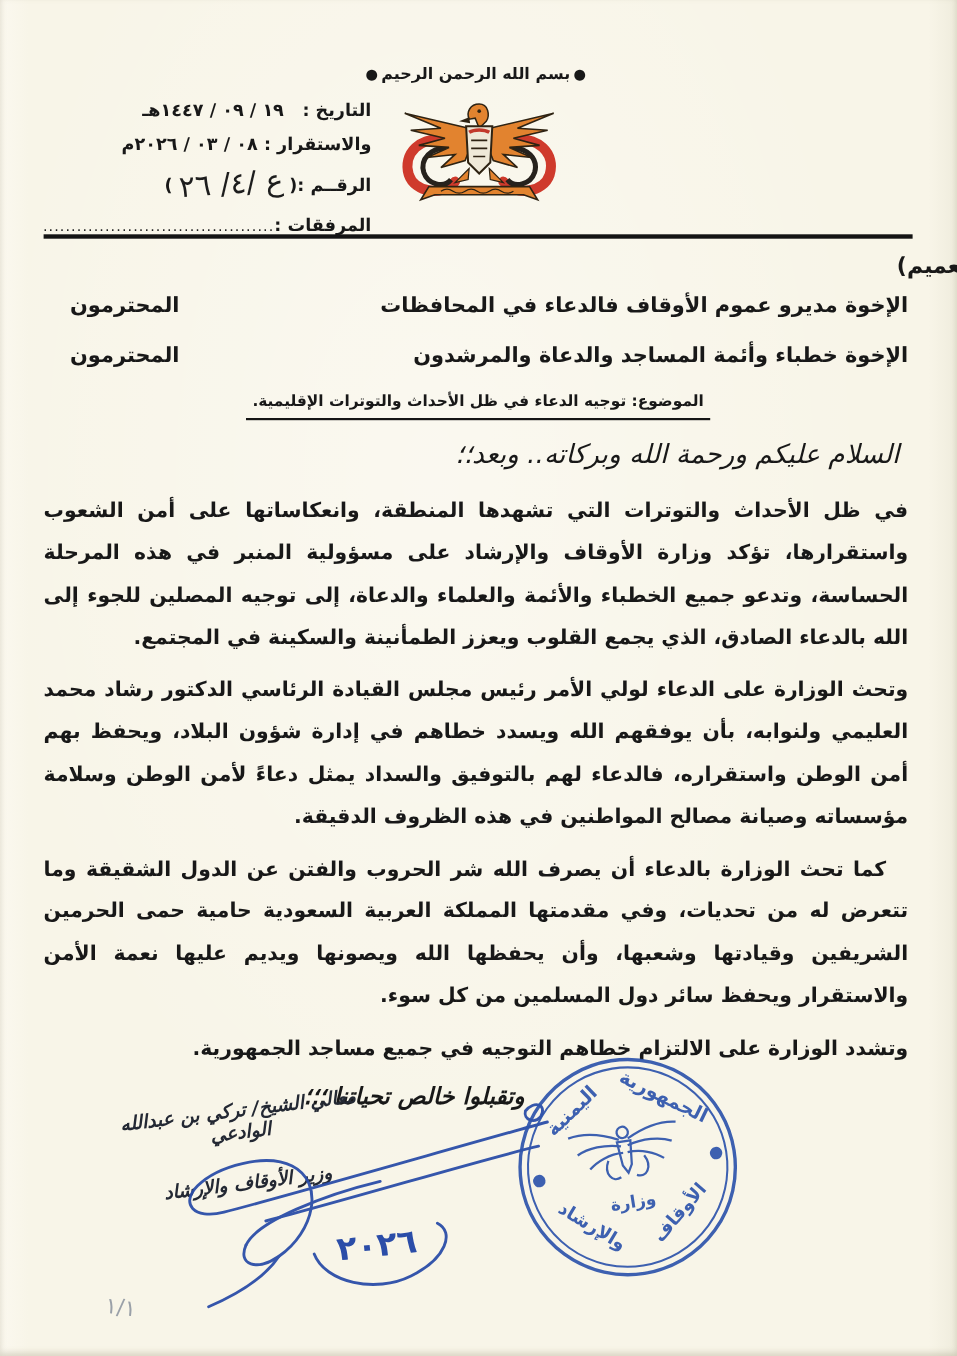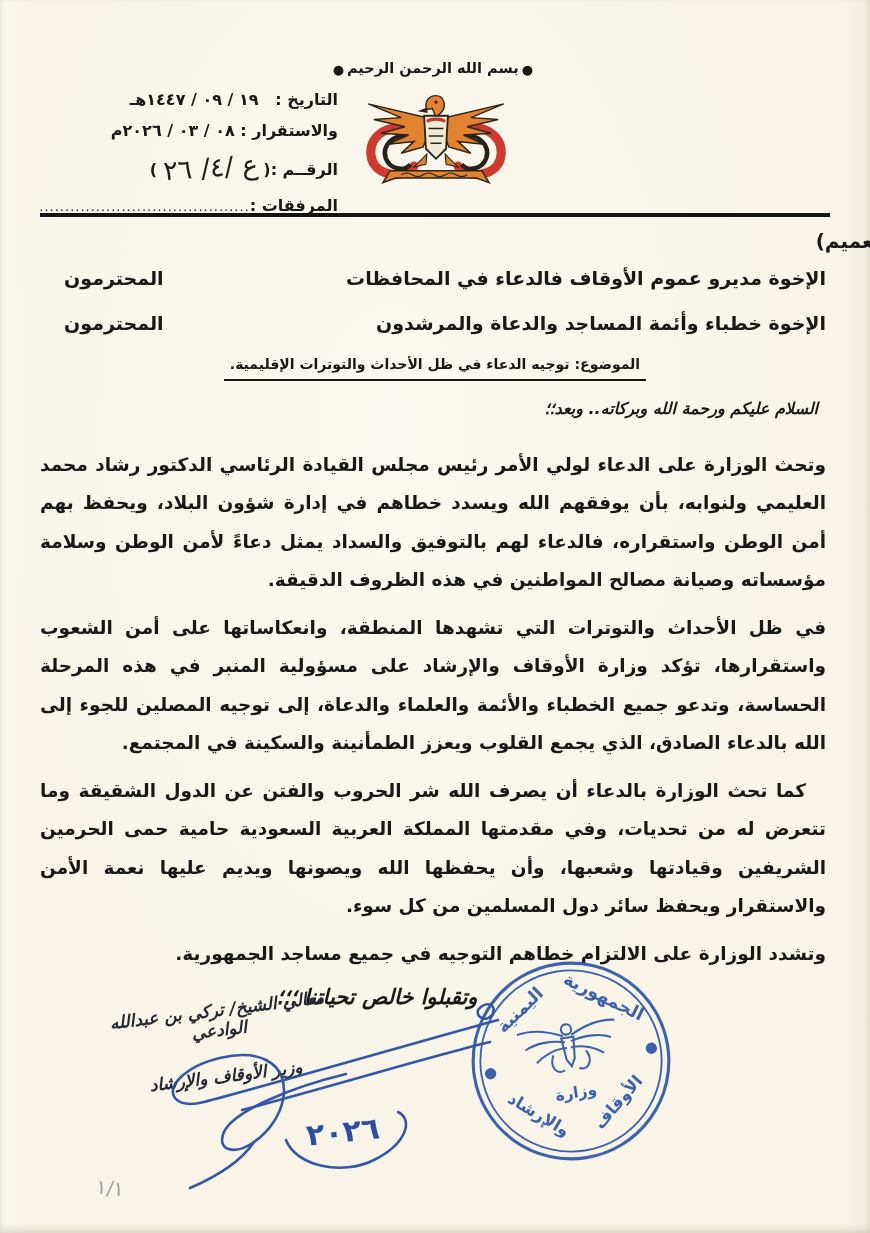--- a/index.html
+++ b/index.html
@@ -37,21 +37,21 @@
   .divider { position:absolute; top:213px; left:40px; width:790px; height:4px; background:#141414; }
 
   
   .circ-title { position:absolute; top:229px; left:0; width:100%; text-align:right; font-size:20px; font-weight:700;padding-left:20px; }
   .addr-row { position:absolute; left:40px; right:44px; display:flex; justify-content:space-between; font-size:19px; font-weight:700; }
   .addr-1 { top:267px; }
   .addr-2 { top:312px; }
   .addr-row .honorific { padding-left:24px; }
   .subject-wrap { position:absolute; top:354px; left:0; width:100%; text-align:center; }
   .subject { display:inline-block; font-size:14px; font-weight:700; border-bottom:2.5px solid #151515; padding:0 6px 7px; }
-  .greeting { position:absolute; top:399px; right:52px; font-size:16px; font-weight:700; font-style:italic; }
+  .greeting { position:absolute; top:399px; right:52px; font-size:24px; font-weight:400; font-style:italic; }
 
   .paras { position:absolute; top:446px; left:40px; right:44px; }
   .paras p { margin:0 0 9px; font-size:18.5px; font-weight:700; line-height:2.08; text-align:justify; }
   .paras p.indent { text-indent:20px; }
   .closing { margin-top:12px; text-align:center; font-size:21px; font-weight:700; font-style:italic; transform:translateX(-56px); }
   
 
   
   .sig-name  { position:absolute; top:1000px; left:84px; width:268px; font-size:17px; font-weight:700; font-style:italic; color:#232833; transform:rotate(-7deg); text-align:center; }
   .sig-title { position:absolute; top:1066px; left:126px; width:200px; font-size:17px; font-weight:700; font-style:italic; color:#232833; transform:rotate(-7deg); text-align:center; }
@@ -127,22 +127,22 @@
     <span class="honorific">المحترمون</span>
   </div>
 
   <div class="subject-wrap">
     <span class="subject">الموضوع: توجيه الدعاء في ظل الأحداث والتوترات الإقليمية.</span>
   </div>
 
   <div class="greeting">السلام عليكم ورحمة الله وبركاته.. وبعد؛؛</div>
 
   <div class="paras">
+    <p>في ظل الأحداث والتوترات التي تشهدها المنطقة، وانعكاساتها على أمن الشعوب واستقرارها، تؤكد وزارة الأوقاف والإرشاد على مسؤولية المنبر في هذه المرحلة الحساسة، وتدعو جميع الخطباء والأئمة والعلماء والدعاة، إلى توجيه المصلين للجوء إلى الله بالدعاء الصادق، الذي يجمع القلوب ويعزز الطمأنينة والسكينة في المجتمع.</p>
     <p>وتحث الوزارة على الدعاء لولي الأمر رئيس مجلس القيادة الرئاسي الدكتور رشاد محمد العليمي ولنوابه، بأن يوفقهم الله ويسدد خطاهم في إدارة شؤون البلاد، ويحفظ بهم أمن الوطن واستقراره، فالدعاء لهم بالتوفيق والسداد يمثل دعاءً لأمن الوطن وسلامة مؤسساته وصيانة مصالح المواطنين في هذه الظروف الدقيقة.</p>
-    <p>في ظل الأحداث والتوترات التي تشهدها المنطقة، وانعكاساتها على أمن الشعوب واستقرارها، تؤكد وزارة الأوقاف والإرشاد على مسؤولية المنبر في هذه المرحلة الحساسة، وتدعو جميع الخطباء والأئمة والعلماء والدعاة، إلى توجيه المصلين للجوء إلى الله بالدعاء الصادق، الذي يجمع القلوب ويعزز الطمأنينة والسكينة في المجتمع.</p>
     <p class="indent">كما تحث الوزارة بالدعاء أن يصرف الله شر الحروب والفتن عن الدول الشقيقة وما تتعرض له من تحديات، وفي مقدمتها المملكة العربية السعودية حامية حمى الحرمين الشريفين وقيادتها وشعبها، وأن يحفظها الله ويصونها ويديم عليها نعمة الأمن والاستقرار ويحفظ سائر دول المسلمين من كل سوء.</p>
     <p>وتشدد الوزارة على الالتزام خطاهم التوجيه في جميع مساجد الجمهورية.</p>
     <div class="closing">وتقبلوا خالص تحياتنا ؛؛؛</div>
   </div>
 
   <div class="sig-name">معالي الشيخ/ تركي بن عبدالله الوادعي</div>
   <div class="sig-title">وزير الأوقاف والإرشاد</div>
 
   <svg class="sig-svg" width="375" height="220" viewBox="0 0 375 220">
     <g fill="none" stroke="#2b4da8" stroke-width="2.6" stroke-linecap="round" opacity=".95">

